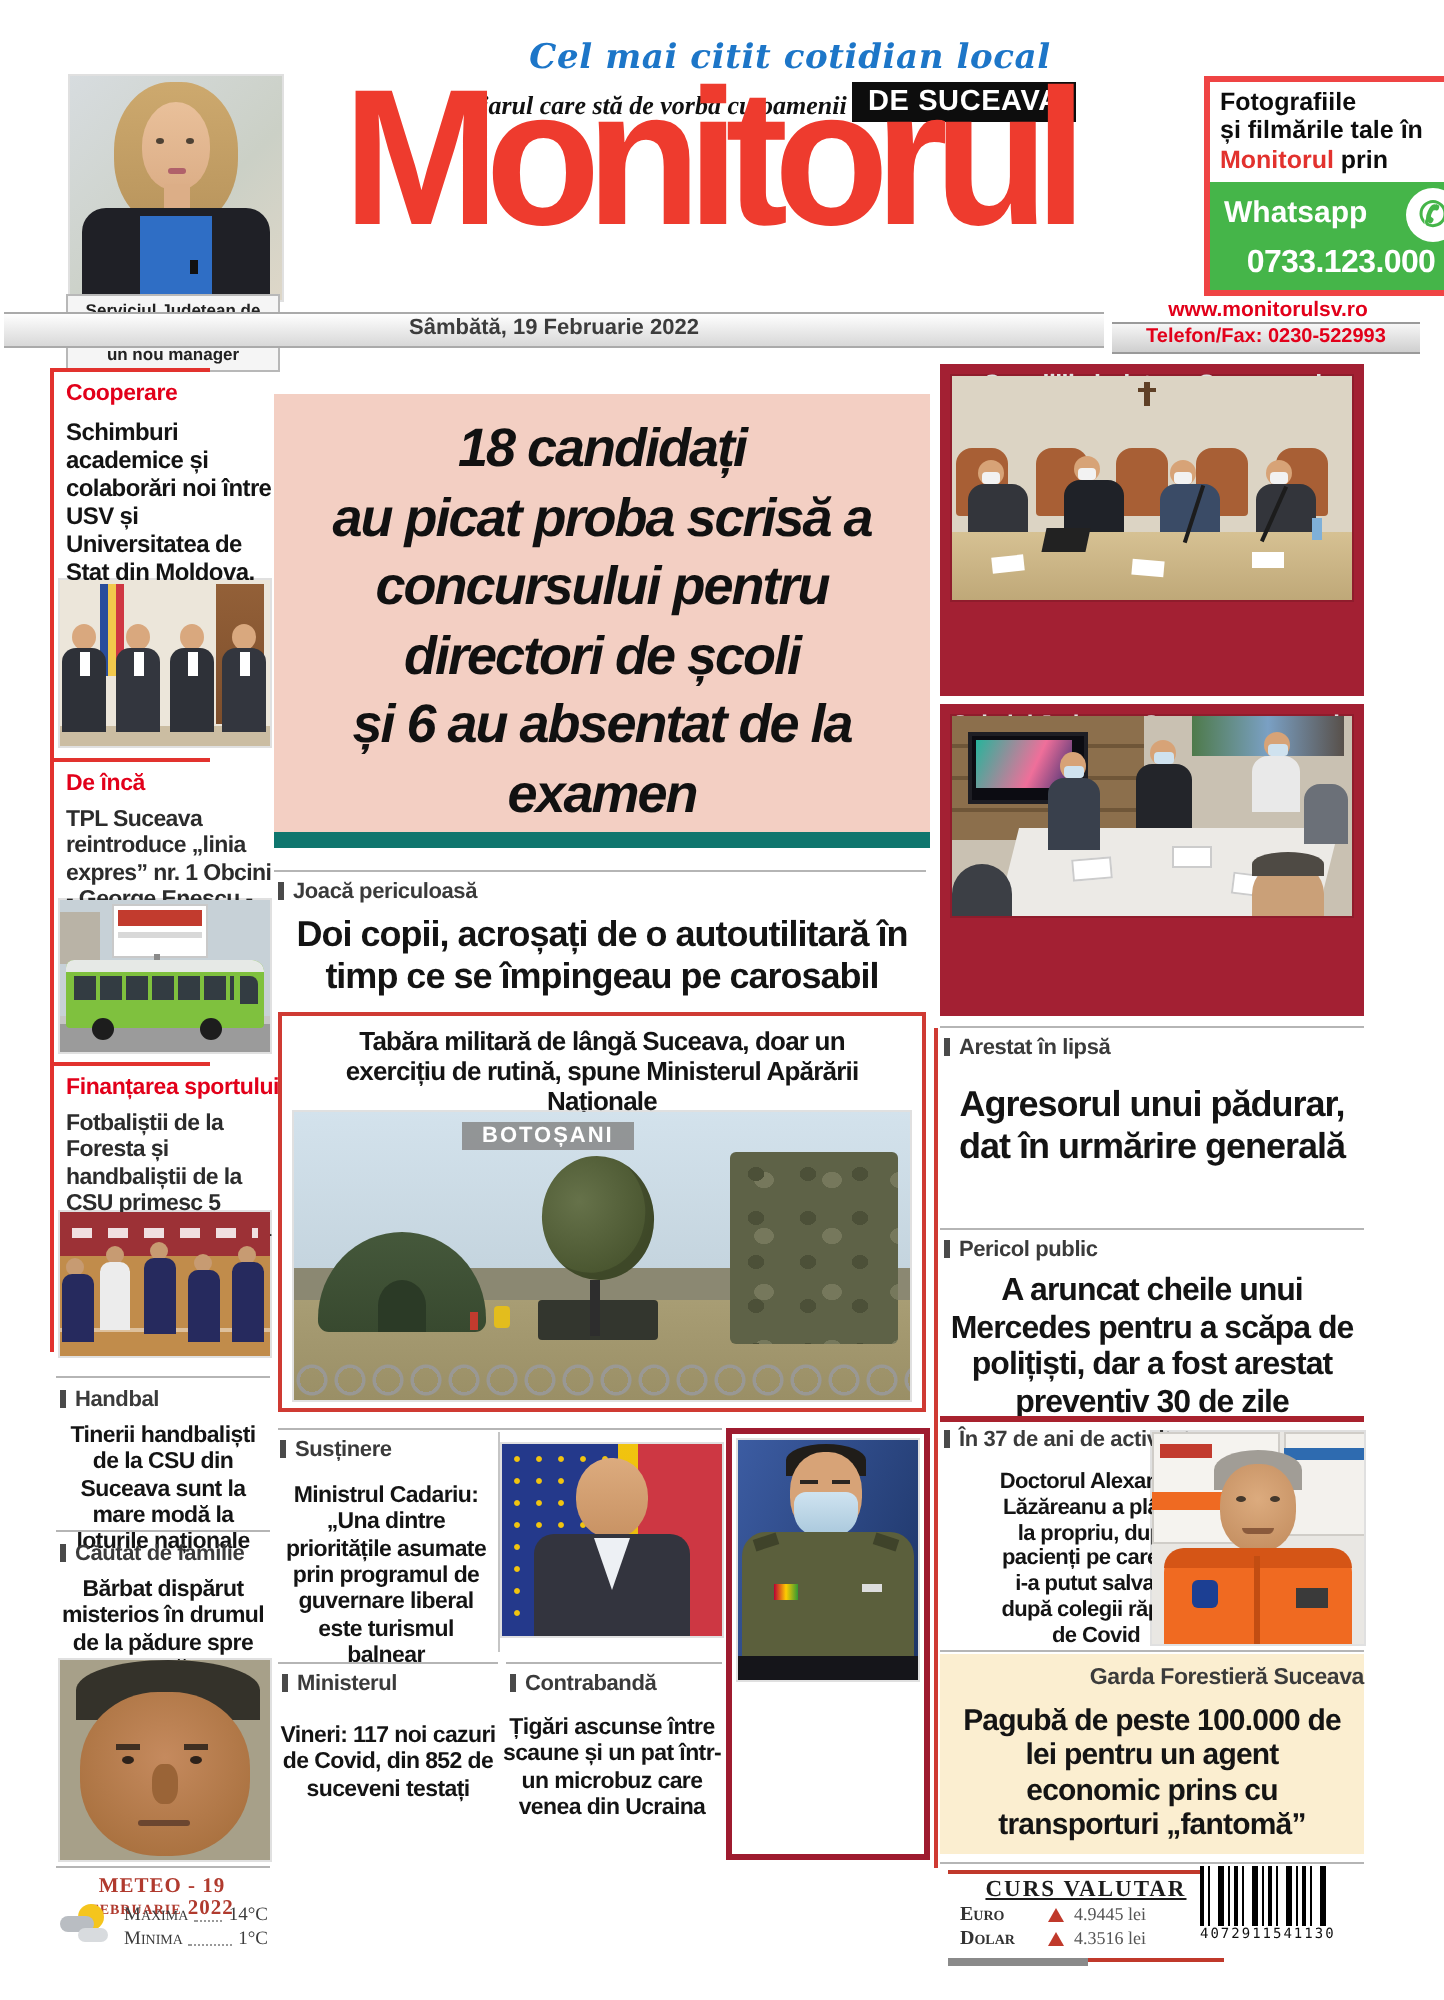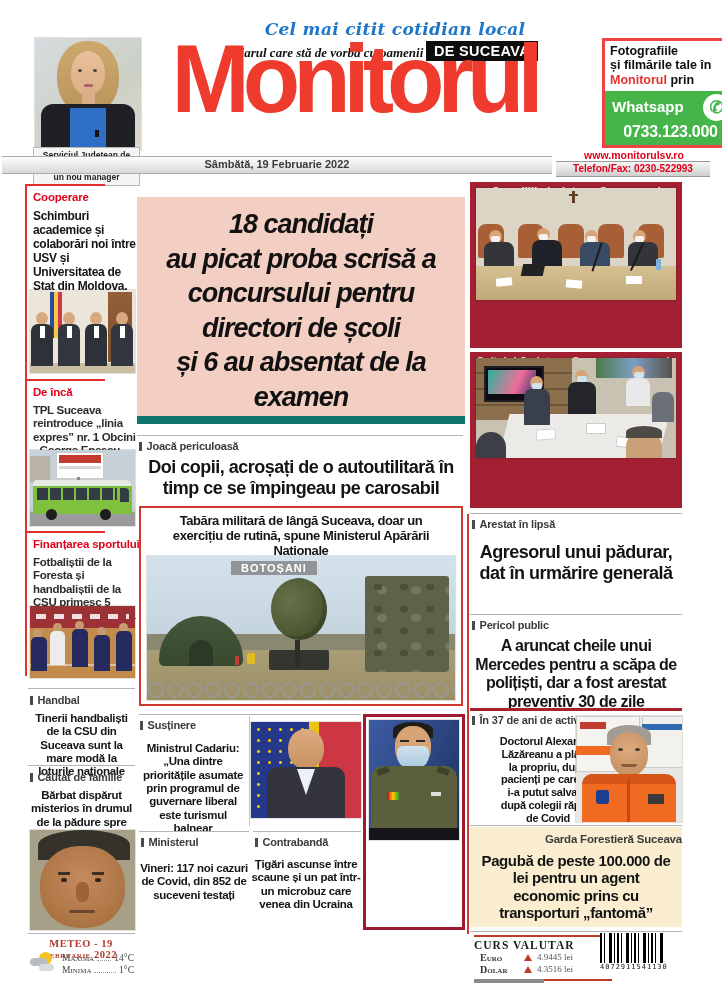--- a/index.html
+++ b/index.html
@@ -42,21 +42,21 @@
   .darkred-block{background:#a32033;}
   .blk-cap{color:#fff;font-weight:bold;font-size:12.5px;letter-spacing:-0.3px;line-height:1.18;text-align:center;}
   .officer-box{border:3px solid #9e1b2f;background:#fff;box-sizing:border-box;}
   .cream{background:#fbeed0;}
   .serifcaps{font-family:"Liberation Serif",serif;font-variant:small-caps;}
   .meteo-title{color:#b03a2e;font-weight:bold;font-size:10.5px;letter-spacing:.5px;}
   .meteo-row{display:flex;align-items:flex-end;font-size:9.5px;color:#3d3d3d;height:12px;}
   .meteo-row .lead{flex:1;border-bottom:1px dotted #999;margin:0 3px 2px 3px;}
   .curs{border-top:2px solid #c0392b;background:#fff;}
   .curs-title{font-family:"Liberation Serif",serif;font-variant:small-caps;font-weight:bold;font-size:11.5px;
-              letter-spacing:1px;color:#1c1c1c;margin-top:2px;}
+              letter-spacing:1px;text-align:center;color:#1c1c1c;margin-top:2px;text-decoration:underline;}
   .curs-row{display:flex;align-items:center;font-size:10px;color:#333;height:12px;padding:0 6px;}
   .curs-cur{width:44px;font-family:"Liberation Serif",serif;font-variant:small-caps;font-weight:bold;}
   .up-tri{width:0;height:0;border-left:4px solid transparent;border-right:4px solid transparent;
           border-bottom:7px solid #c0392b;margin-right:5px;}
   .curs-val{font-family:"Liberation Serif",serif;font-size:9px;color:#555;}
   .barcode-bars{height:30px;background-image:repeating-linear-gradient(90deg,#000 0 2px,transparent 2px 4px,
      #000 4px 5px,transparent 5px 9px,#000 9px 12px,transparent 12px 14px,#000 14px 15px,transparent 15px 17px);}
   .barcode-digits{font-family:"DejaVu Sans Mono",monospace;font-size:7px;text-align:center;letter-spacing:1px;color:#111;}
   .botosani{position:absolute;background:rgba(135,135,135,.85);color:#fff;font-weight:bold;font-size:11px;
             letter-spacing:1px;padding:1px 10px;}

